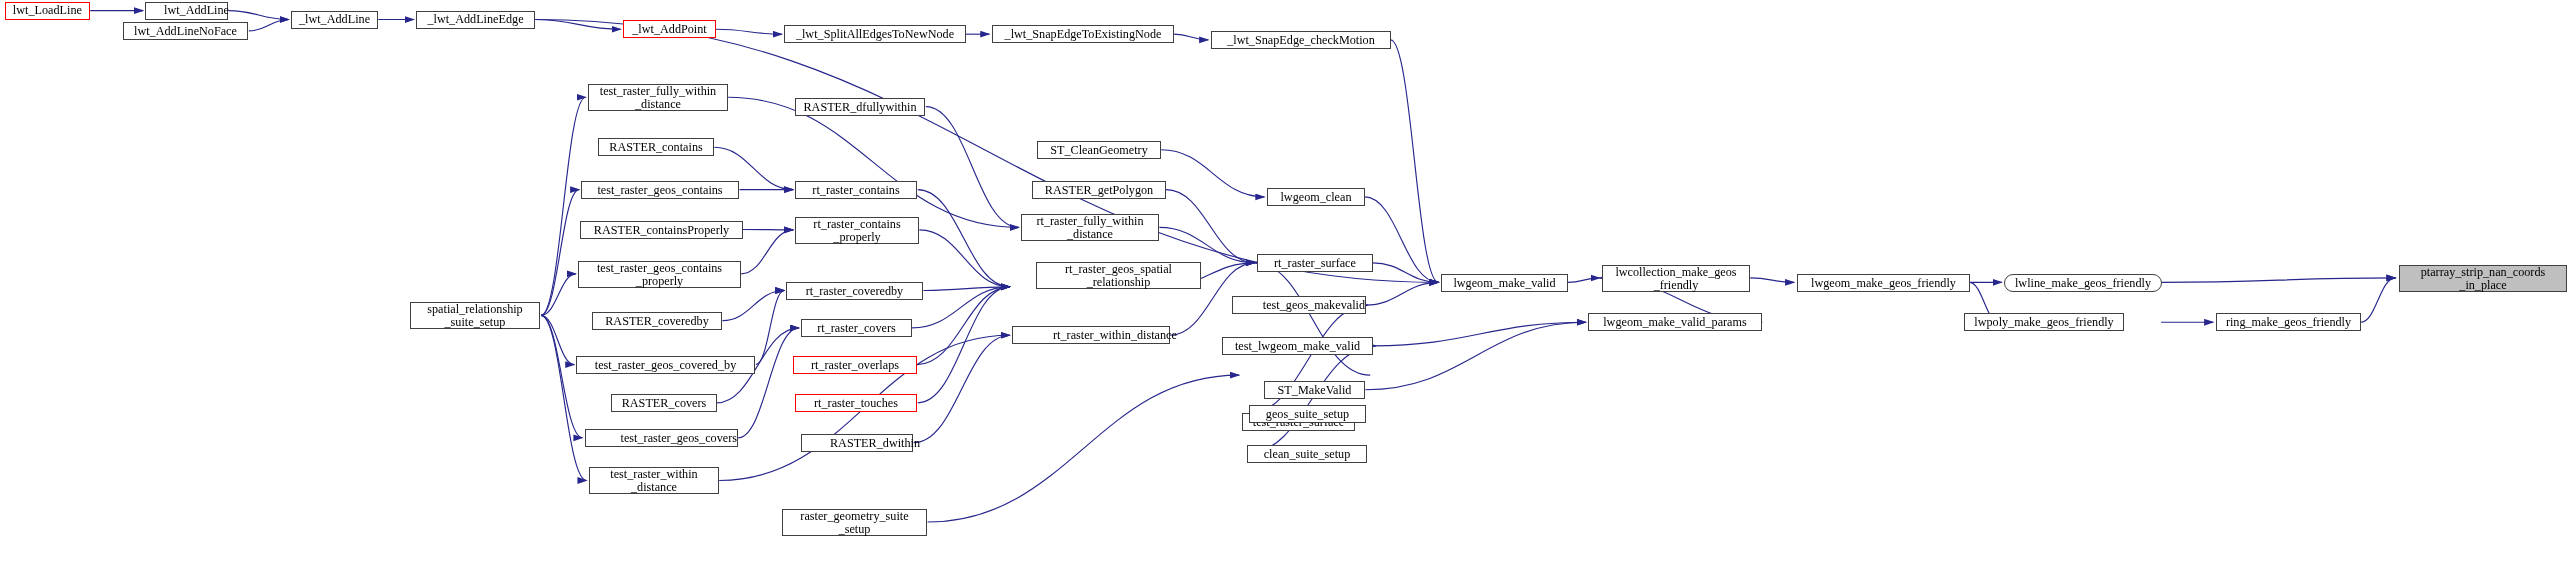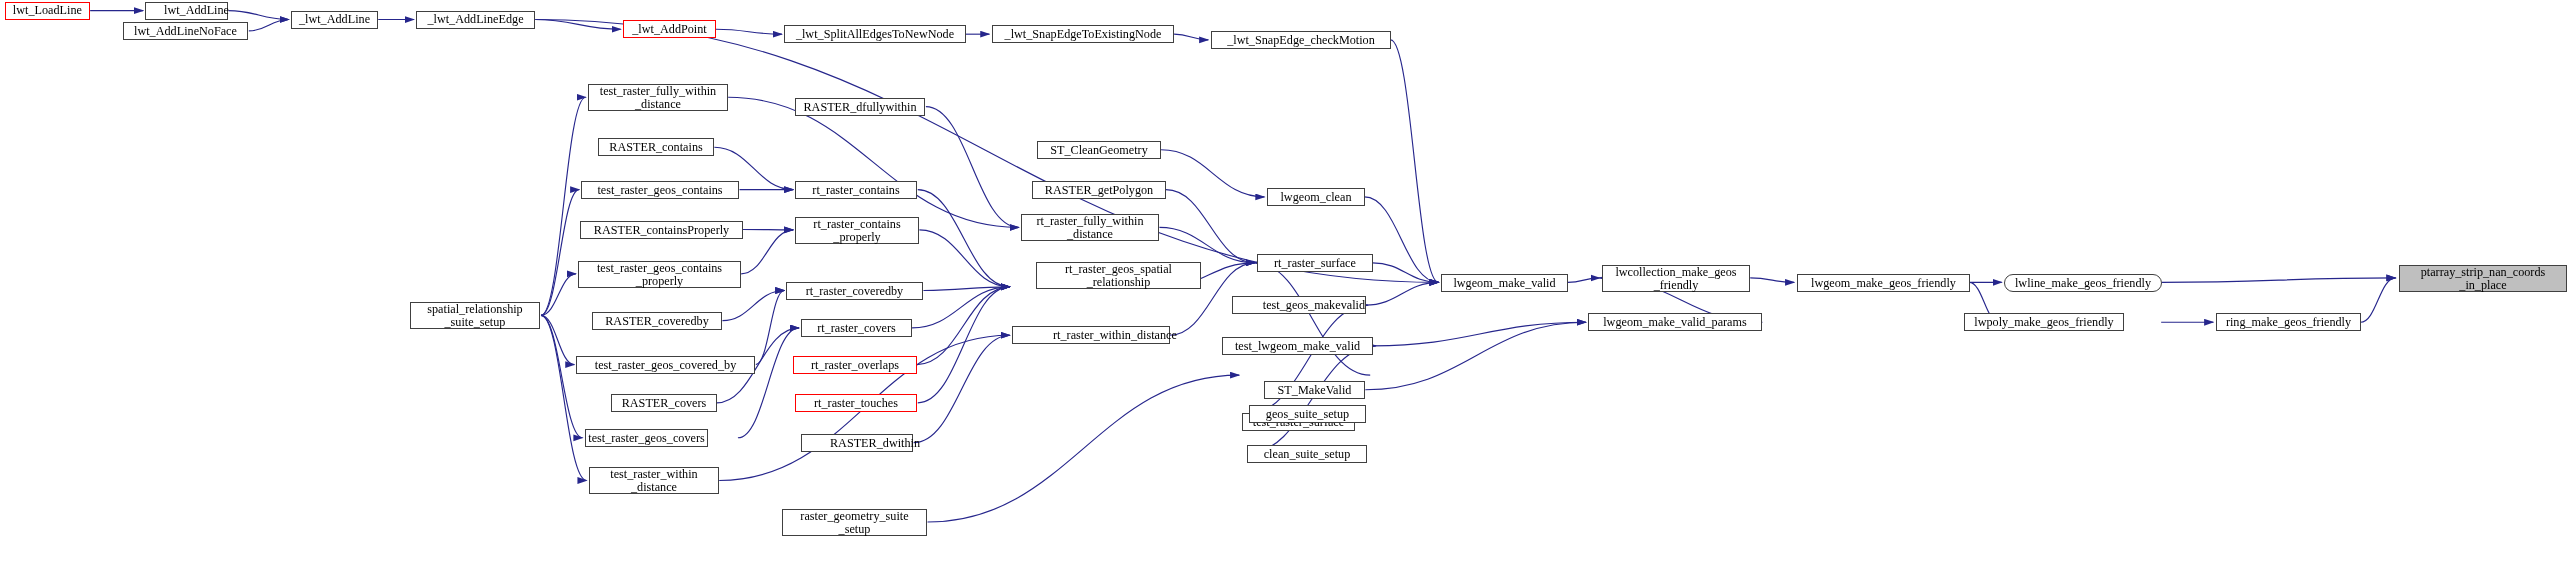--- a/index.html
+++ b/index.html
@@ -148,21 +148,21 @@
       <div class="node" style="left: 1964px; top: 313px; width: 160px; height: 18px;"><span>lwpoly_make_geos_friendly</span></div>
       <div class="node" style="left: 2216px; top: 313px; width: 145px; height: 18px;"><span>ring_make_geos_friendly</span></div>
       <div class="node" style="left: 576px; top: 356px; width: 179px; height: 18px;"><span>test_raster_geos_covered_by</span></div>
       <div class="node red" style="left: 793px; top: 356px; width: 124px; height: 18px;"><span>rt_raster_overlaps</span></div>
       <div class="node" style="left: 1242px; top: 366px; width: 113px; height: 18px; margin-top: 47px;"><span>test_raster_surface</span></div>
       <div class="node" style="left: 1264px; top: 381px; width: 101px; height: 18px;"><span>ST_MakeValid</span></div>
       <div class="node" style="left: 611px; top: 394px; width: 106px; height: 18px;"><span>RASTER_covers</span></div>
       <div class="node red" style="left: 795px; top: 394px; width: 122px; height: 18px;"><span>rt_raster_touches</span></div>
       <div class="node" style="left: 1249px; top: 405px; width: 117px; height: 18px;"><span>geos_suite_setup</span></div>
       <div class="node" style="left: 801px; top: 434px; width: 112px; height: 18px; padding-left: 36px;"><span>RASTER_dwithin</span></div>
-      <div class="node" style="left: 585px; top: 429px; width: 123px; height: 18px;"><span>test_raster_geos_covers</span></div>
+      <div class="node" style="left: 585px; top: 429px; width: 153px; height: 18px; justify-content: flex-end;"><span>test_raster_geos_covers</span></div>
       <div class="node" style="left: 1247px; top: 445px; width: 120px; height: 18px;"><span>clean_suite_setup</span></div>
       <div class="node" style="left: 589px; top: 467px; width: 130px; height: 27px;"><span>test_raster_within
 _distance</span></div>
       <div class="node" style="left: 782px; top: 509px; width: 145px; height: 27px;"><span>raster_geometry_suite
 _setup</span></div>
     </div>
 </div>
 
 
 </body></html>

